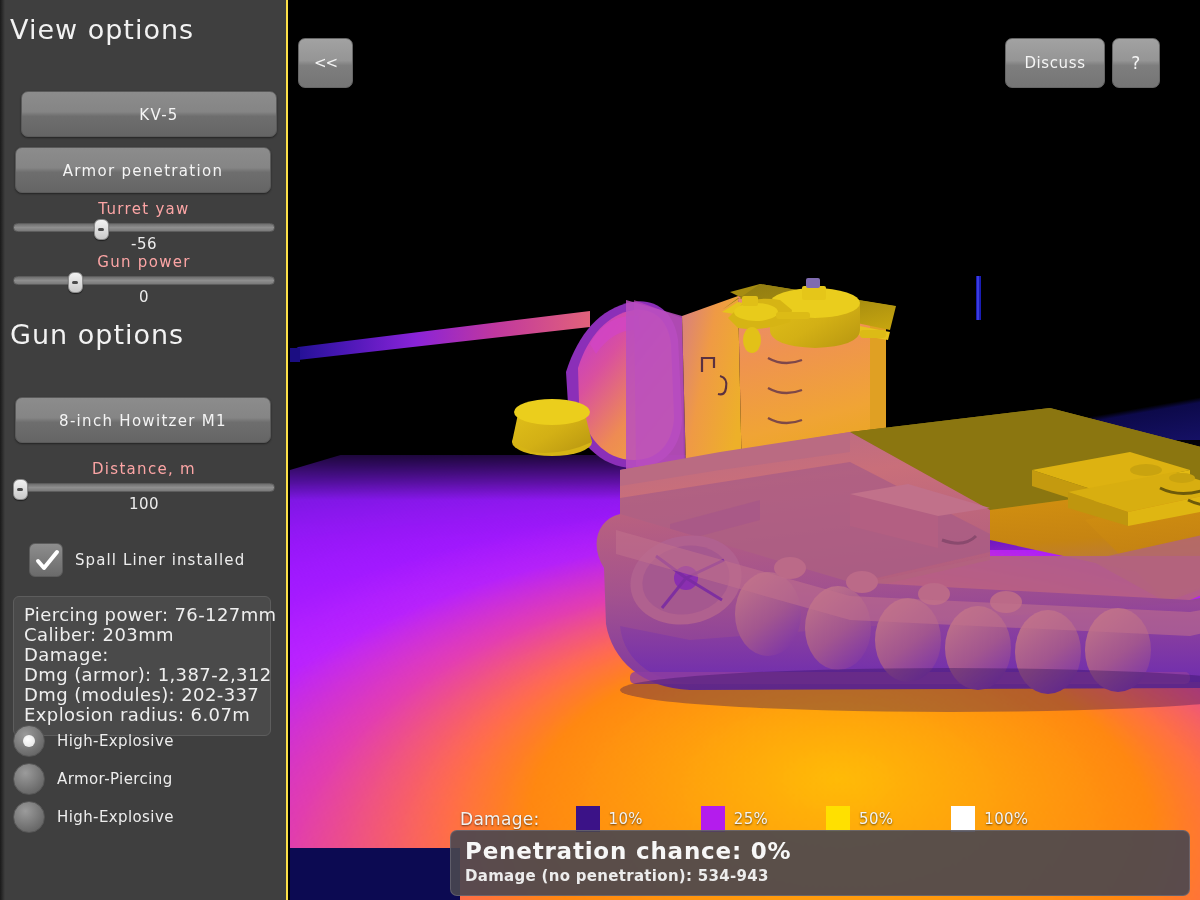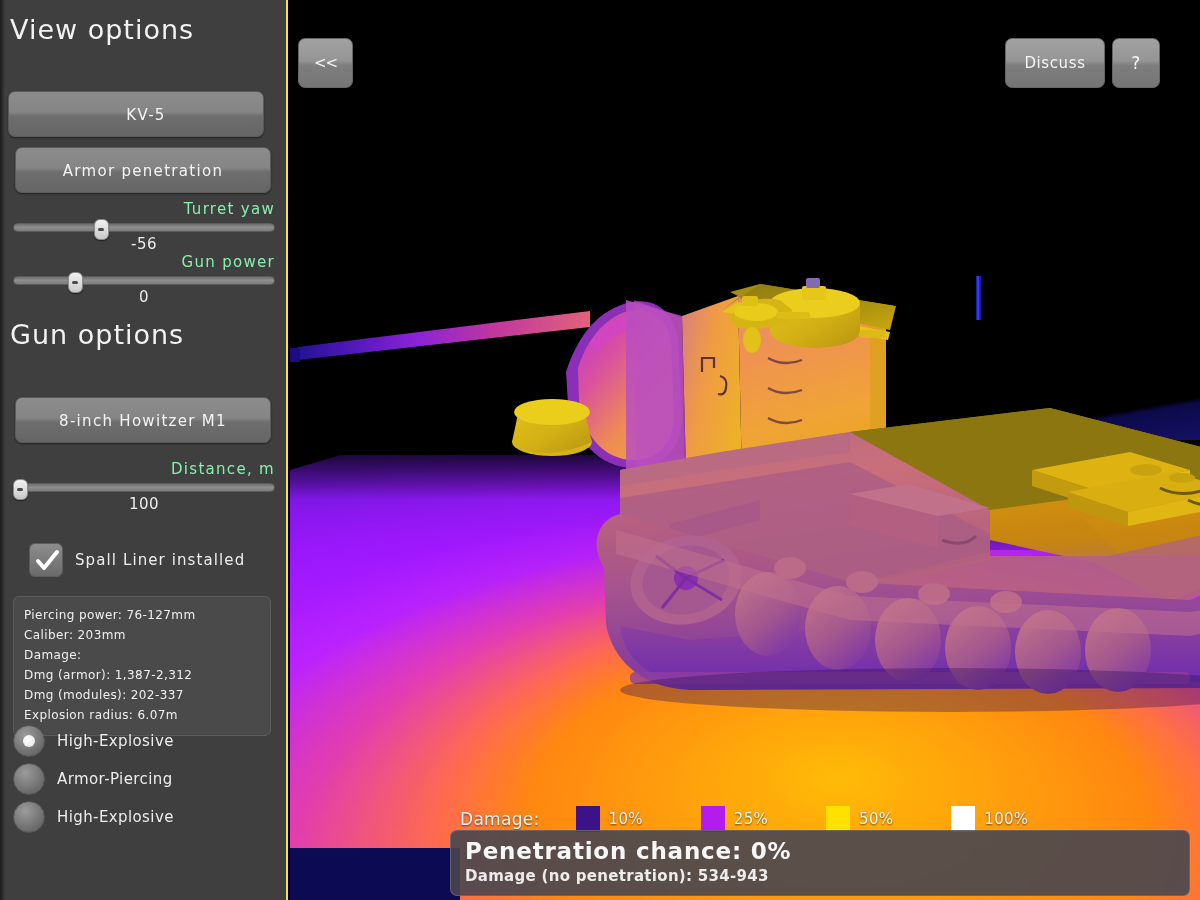--- a/index.html
+++ b/index.html
@@ -57,21 +57,21 @@
     font-family:"DejaVu Sans","Liberation Sans",sans-serif;font-weight:400;
   }
   .sb-btn{
     display:block;width:256px;height:46px;line-height:46px;margin:0 auto;
     background:linear-gradient(to bottom,#8c8c8c 0%,#858585 45%,#6e6e6e 55%,#656565 100%);
     border:1px solid #5a5a5a;border-radius:7px;
     color:#f4f4f4;font-size:15px;letter-spacing:1.3px;text-align:center;
     box-shadow:0 1px 2px rgba(0,0,0,.45);
     cursor:pointer;box-sizing:border-box;
   }
-  .slider-label{text-align:right;font-size:15px;letter-spacing:1.3px;color:#86efac;}
+  .slider-label{text-align:center;font-size:15px;letter-spacing:1.3px;color:#fca5a5;}
   .slider-val{text-align:center;font-size:15px;letter-spacing:.5px;color:#ececec;}
   .slider-track{
     position:relative;width:262px;height:9px;margin:5px auto 3px auto;
     background:linear-gradient(to bottom,#6f6f6f,#8f8f8f 50%,#7a7a7a);
     border-radius:5px;border:1px solid #5d5d5d;box-sizing:border-box;
   }
   .slider-knob{
     position:absolute;top:-5px;width:13px;height:19px;margin-left:-6px;
     background:linear-gradient(to bottom,#f2f2f2,#c9c9c9);
     border:1px solid #8b8b8b;border-radius:6px;
@@ -88,21 +88,21 @@
     border:1px solid #5c5c5c;position:relative;box-sizing:border-box;
   }
   .checkbox svg{position:absolute;left:3px;top:3px;}
   .cb-label{font-size:15px;letter-spacing:1.1px;color:#ededed;}
 
   .info-box{
     width:258px;margin:18px auto 0 auto;padding:8px 10px 10px 10px;
     background:#4a4a4a;border:1px solid #5d5d5d;border-radius:6px;
     box-sizing:border-box;
   }
-  .info-line{font-size:12px;line-height:20px;color:#efefef;letter-spacing:.4px;white-space:nowrap;}
+  .info-line{font-size:18px;line-height:20px;color:#efefef;letter-spacing:.4px;white-space:nowrap;}
 
   .radio-row{display:flex;align-items:center;gap:12px;margin:12px 0 0 14px;}
   .radio{
     width:32px;height:32px;border-radius:50%;
     background:radial-gradient(circle at 38% 30%,#9b9b9b,#6a6a6a 72%,#5d5d5d 100%);
     border:1px solid #565656;position:relative;box-sizing:border-box;
   }
   .radio.on:after{
     content:"";position:absolute;left:9px;top:9px;width:12px;height:12px;border-radius:50%;
     background:radial-gradient(circle at 40% 35%,#ffffff,#e2e2e2);
@@ -429,21 +429,21 @@
 
   <div id="result">
     <div class="r1">Penetration chance: 0%</div>
     <div class="r2">Damage (no penetration): 534-943</div>
   </div>
 
   <div id="sidebar">
 
     <div class="sec-title" style="position:absolute;left:10px;top:14px;">View options</div>
 
-    <div class="sb-btn" style="position:absolute;left:8px;top:91px;padding-left:20px;">KV-5</div>
+    <div class="sb-btn" style="position:absolute;left:21px;top:91px;padding-left:20px;">KV-5</div>
 
     <div class="sb-btn" style="position:absolute;left:15px;top:147px;">Armor penetration</div>
 
     <div style="position:absolute;left:13px;top:200px;width:262px;">
       <div class="slider-label">Turret yaw</div>
       <div class="slider-track">
         <div class="slider-knob" style="left:33%"></div>
       </div>
       <div class="slider-val">-56</div>
     </div>

